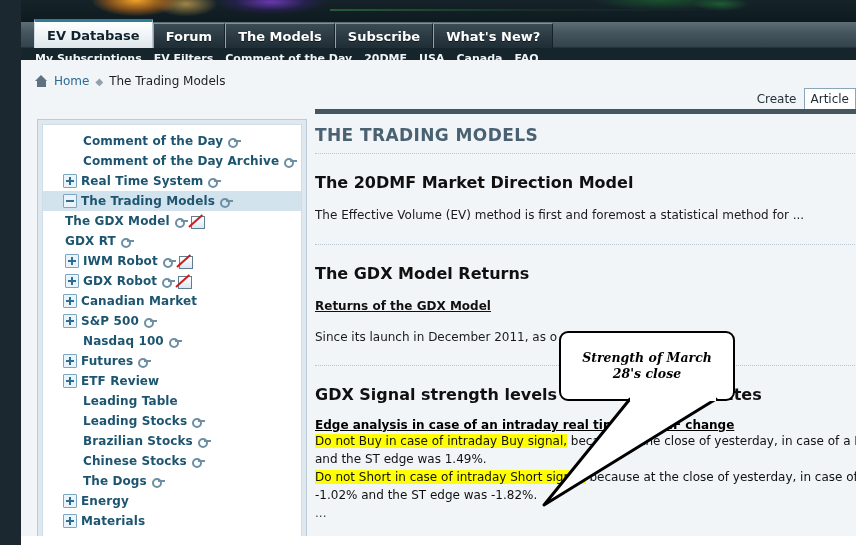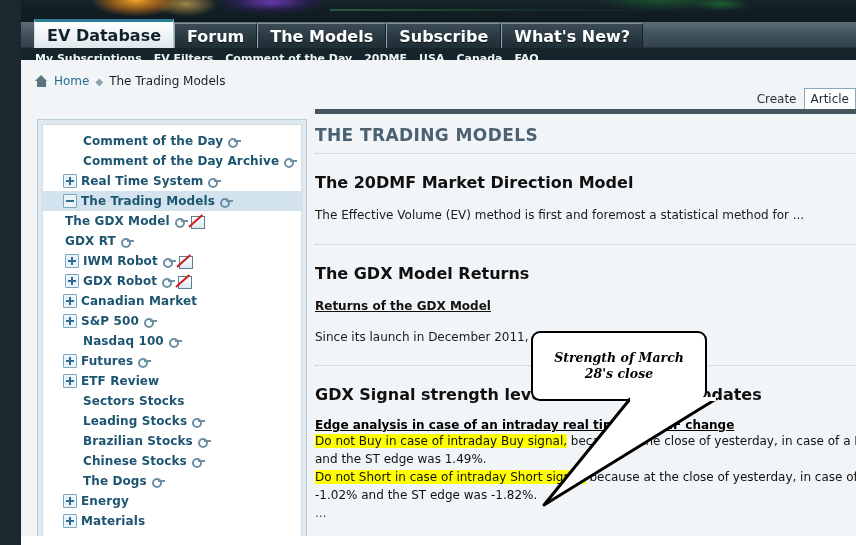--- a/index.html
+++ b/index.html
@@ -40,21 +40,21 @@
 
   
   .topnav {
     position: absolute; left: 21px; top: 22px; width: 835px; height: 26px;
     background: linear-gradient(180deg,#5d6f78 0%, #46565f 40%, #33434c 100%);
     border-bottom: 1px solid #24323a;
   }
   .tabs { position: absolute; left: 13px; top: -4px; display: flex; align-items: flex-end; height: 30px; }
   .tab {
     height: 25px; line-height: 25px; padding: 0 12px;
-    font-size: 16px; font-weight: bold; color: #ffffff;
+    font-size: 13px; font-weight: bold; color: #ffffff;
     background: linear-gradient(180deg,#3c4c55 0%,#2b3a43 50%,#1f2d35 100%);
     border-left: 1px solid #8fa3ad; border-right: 1px solid #16222a;
     border-top: 1px solid #7e929d;
     text-shadow: 0 1px 0 #0d161b;
     cursor: pointer; white-space: nowrap;
   }
   .tab.active {
     background: linear-gradient(180deg,#ffffff 0%, #eef3f6 55%, #dde6eb 100%);
     color: #12222c; text-shadow: none;
     height: 29px; line-height: 28px;
@@ -217,21 +217,21 @@
   
   .block-gap-1 { height: 21px; }
   .block-gap-2 { height: 20px; }
 
   
   .callout { position: absolute; left: 531px; top: 331px; z-index: 40; }
   .callout-box {
     position: relative; width: 176px; height: 70px;
     background: #ffffff; border: 2px solid #000; border-radius: 9px;
     display: flex; align-items: center; justify-content: center;
-    text-align: center; padding: 0 12px;
+    text-align: center; padding: 0 12px; margin-left: 28px;
   }
   .callout-text {
     font-family: "DejaVu Serif", serif;
     font-style: italic; font-weight: bold;
     font-size: 12.5px; color: #000; line-height: 16px;
   }
   .callout-tail { position: absolute; left: -1px; top: 66px; }
 </style>
 </head>
 <body>
@@ -342,21 +342,21 @@
             <span class="tree-toggle plus"></span>
             <span class="tree-label">Futures</span>
             <span class="key-icon"></span>
           </div>
           <div class="tree-row ind-0">
             <span class="tree-toggle plus"></span>
             <span class="tree-label">ETF Review</span>
           </div>
           <div class="tree-row ind-1">
             <span class="tree-spacer"></span>
-            <span class="tree-label">Sectors Stocks</span>
+            <span class="tree-label">Leading Table</span>
           </div>
           <div class="tree-row ind-1">
             <span class="tree-spacer"></span>
             <span class="tree-label">Leading Stocks</span>
             <span class="key-icon"></span>
           </div>
           <div class="tree-row ind-1">
             <span class="tree-spacer"></span>
             <span class="tree-label">Brazilian Stocks</span>
             <span class="key-icon"></span>

